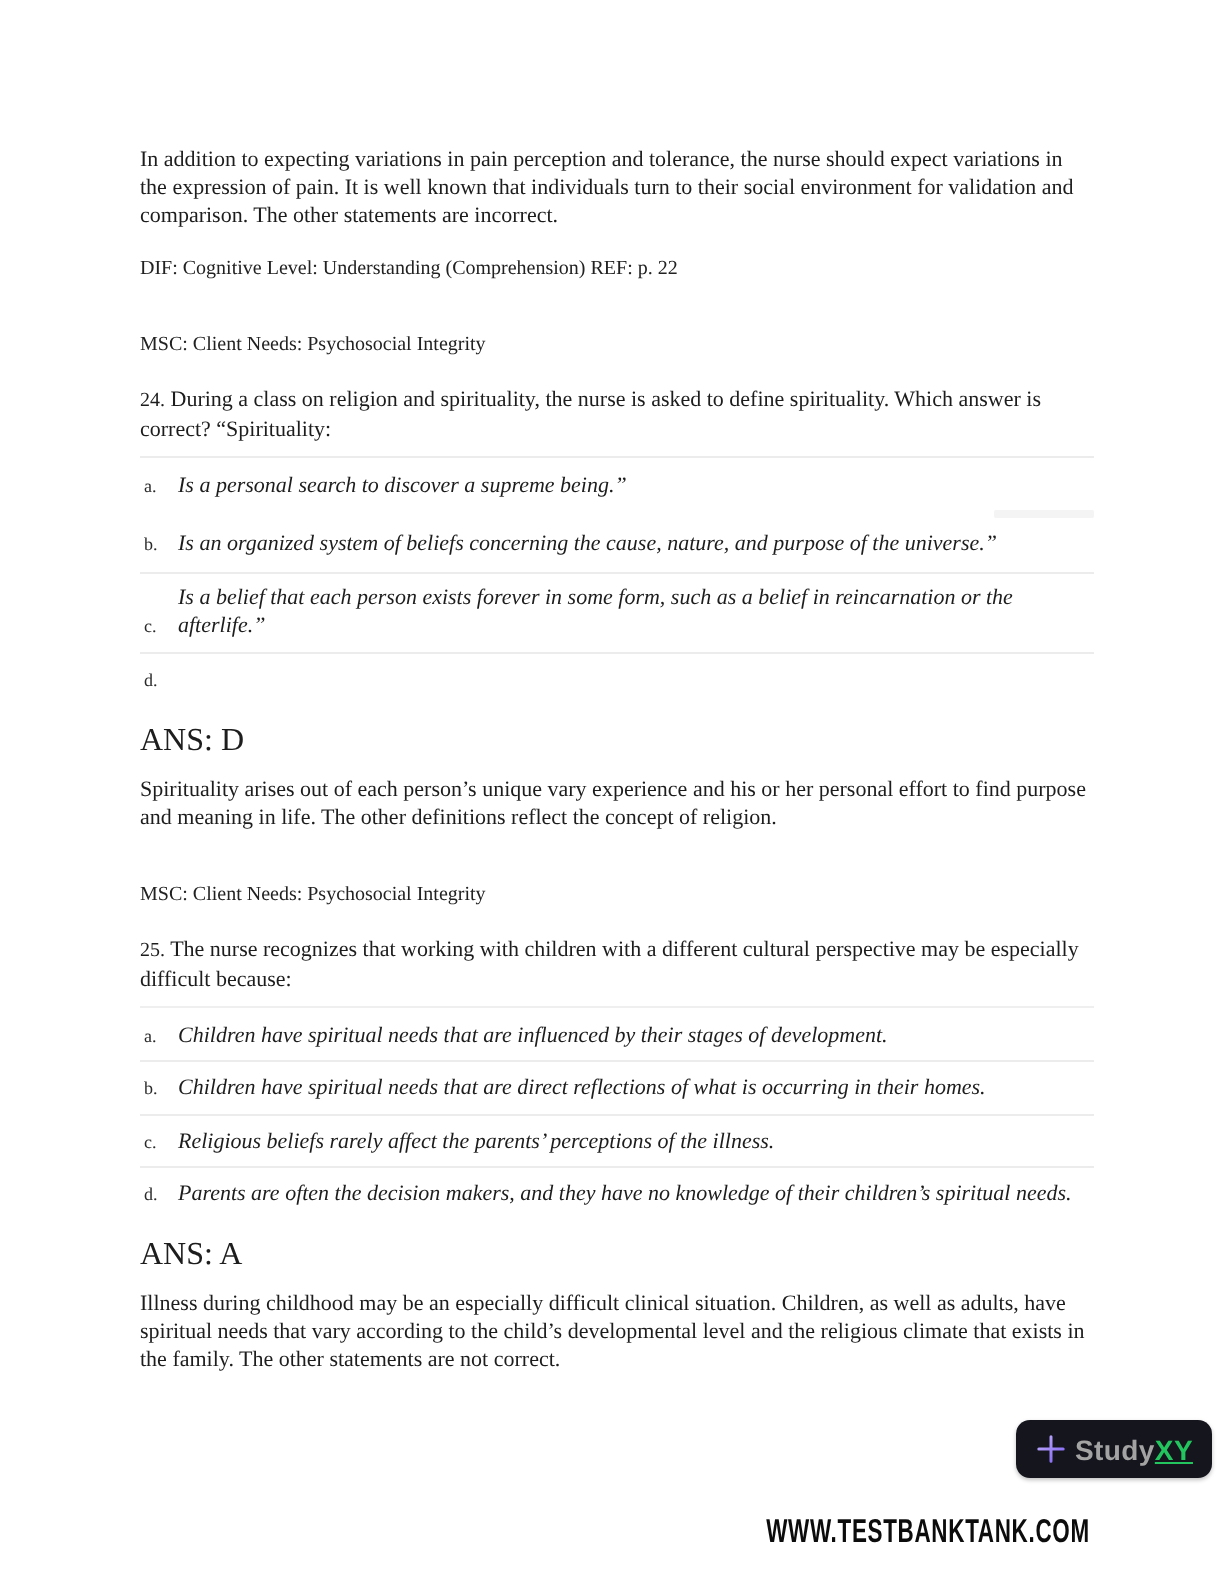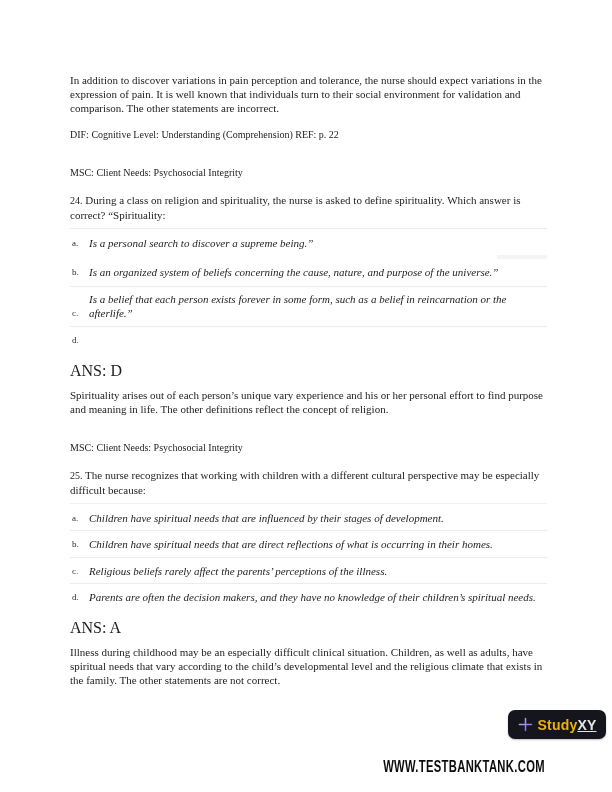--- a/index.html
+++ b/index.html
@@ -60,41 +60,41 @@
     display:flex; align-items:center; justify-content:center;
     gap:5px;
     box-shadow:0 1px 2px rgba(0,0,0,0.25);
     cursor:pointer;
   }
   .plus-icon { width:15px; height:15px; display:block; }
   .badge-text {
     font-family:"Liberation Sans", sans-serif;
     font-weight:bold; font-size:14px; letter-spacing:0.2px;
   }
-  .badge-study { color:#eab308; }
-  .badge-xy { color:#e5e5e5;text-decoration:underline; }
+  .badge-study { color:#a3a3a3; }
+  .badge-xy { color:#22c55e;text-decoration:underline; }
 
   .watermark {
     position:absolute; right:67px; top:757px;
     font-family:"Liberation Sans", sans-serif;
     font-weight:bold; font-size:16.5px;
     color:#0c0c0c;
     transform:scaleX(0.68);
     transform-origin:100% 50%;
     white-space:nowrap;
     letter-spacing:0.5px;
   }
 </style>
 </head>
 <body>
 
 <div class="page">
   <div class="content">
 
-    <p class="body-text para-intro">In addition to discover variations in pain perception and tolerance, the nurse should expect variations in the expression of pain. It is well known that individuals turn to their social environment for validation and comparison. The other statements are incorrect.</p>
+    <p class="body-text para-intro">In addition to expecting variations in pain perception and tolerance, the nurse should expect variations in the expression of pain. It is well known that individuals turn to their social environment for validation and comparison. The other statements are incorrect.</p>
     <p class="meta-line meta-a">DIF: Cognitive Level: Understanding (Comprehension) REF: p. 22</p>
     <p class="meta-line meta-b">MSC: Client Needs: Psychosocial Integrity</p>
 
     <p class="stem"><span class="qnum">24.</span> <span>During a class on religion and spirituality, the nurse is asked to define spirituality. Which answer is correct? “Spirituality:</span></p>
 
     <div class="opt-table">
       <div class="opt-row q24-a">
         <span class="opt-letter">a.</span>
         <span class="opt-text">Is a personal search to discover a supreme being.”</span>
       </div>

